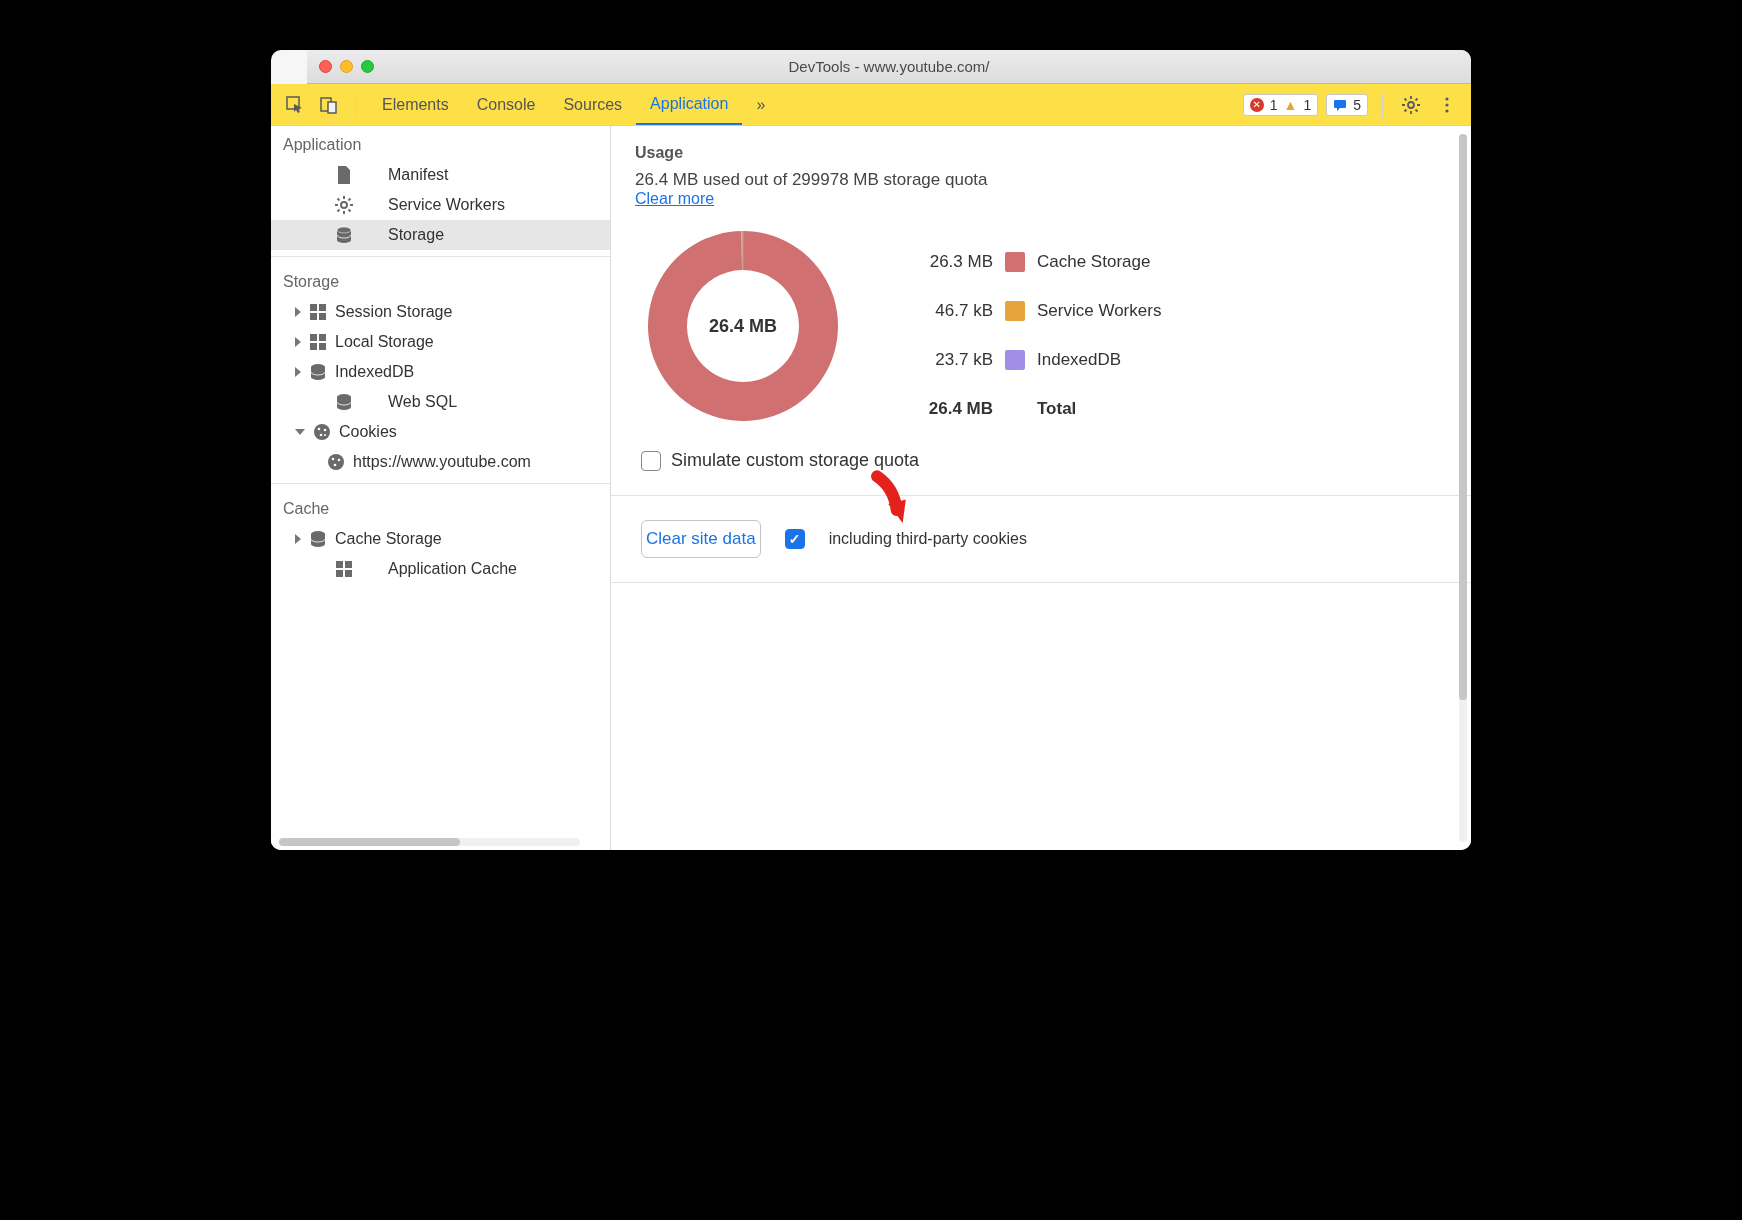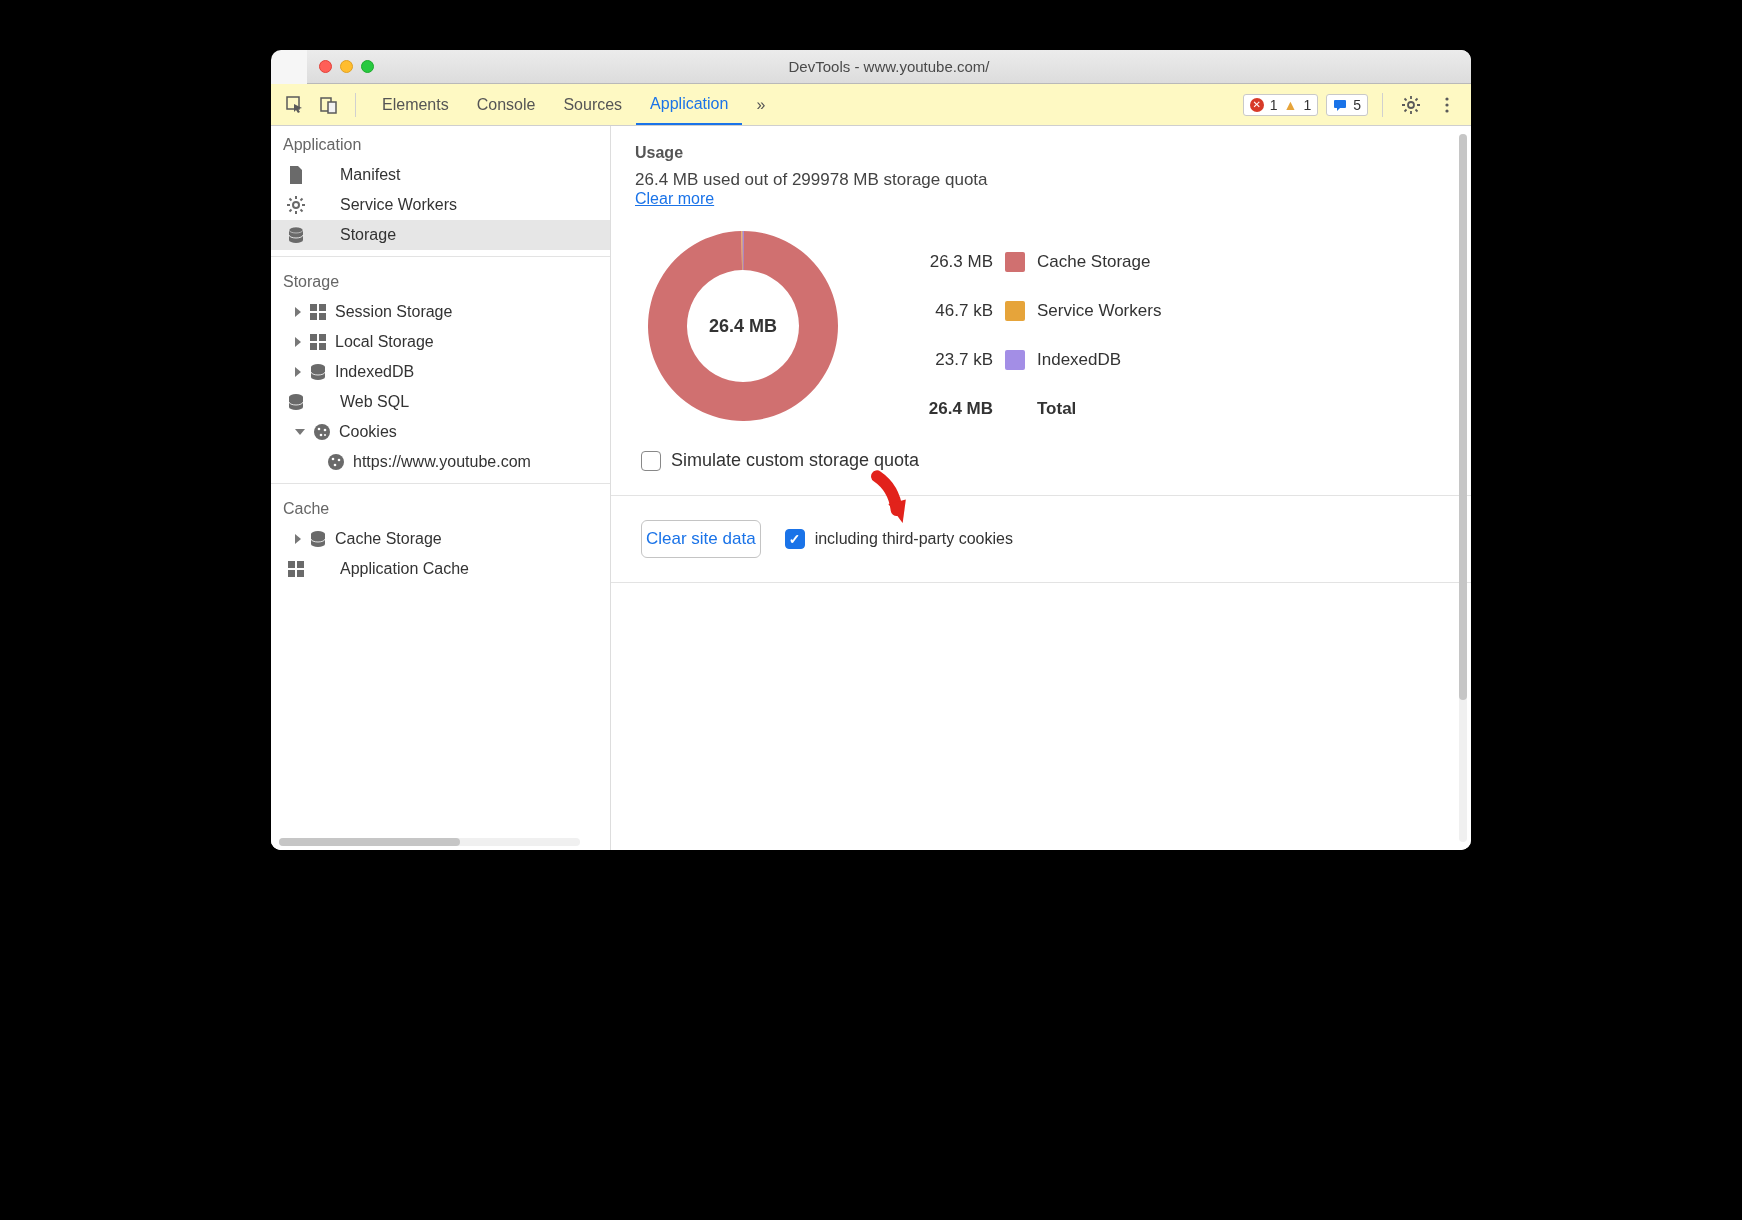--- a/index.html
+++ b/index.html
@@ -40,21 +40,21 @@
   .tl { width: 13px; height: 13px; border-radius: 50%; }
   .tl.red { background: #ff5f57; border: 1px solid #e14138; }
   .tl.yel { background: #ffbd2e; border: 1px solid #dfa023; }
   .tl.grn { background: #28c940; border: 1px solid #1dab2c; }
   .titletext {
     position: absolute; left: 0; right: 0; text-align: center;
     font-size: 15px; color: #4a4a4a; pointer-events: none;
   }
   .toolbar {
     height: 42px;
-    background: #fef9c3;
+    background: #fde047;
     border-bottom: 1px solid #cfcfcf;
     display: flex;
     align-items: center;
     padding: 0 10px;
     gap: 6px;
   }
   .tb-icon {
     width: 28px; height: 28px;
     display: flex; align-items: center; justify-content: center;
     color: #5a5a5a;
@@ -92,21 +92,21 @@
     color: #666;
     font-size: 16px;
   }
   .tree-item {
     padding: 6px 8px 6px 24px;
     display: flex; align-items: center; gap: 8px;
     cursor: pointer;
     white-space: nowrap;
     overflow: hidden;
   }
-  .tree-item.indent2 { padding-left: 16px; gap: 35px; }
+  .tree-item.indent2 { padding-left: 64px; gap: 35px; }
   .tree-item.indent3 { padding-left: 56px; }
   .tree-item.selected { background: #e6e6e6; }
   .expander {
     width: 0; height: 0;
     border-top: 5px solid transparent;
     border-bottom: 5px solid transparent;
     border-left: 6px solid #777;
     flex: none;
   }
   .expander.open {
@@ -443,21 +443,21 @@
       <div class="hr"></div>
 
       <div class="clear-row">
         <div class="arrow-annot">
           <svg width="60" height="60" viewBox="0 0 60 60">
               <path d="M10 10 Q 30 15 40 35" stroke="#e2221b" stroke-width="12" fill="none" stroke-linecap="round"></path>
               <path d="M30 32 L50 45 L45 22 Z" fill="#e2221b"></path>
             </svg>
         </div>
         <button class="btn">Clear site data</button>
-        <span style="display:flex;align-items:center;gap:10px;">
+        <span style="display:flex;align-items:center;gap:24px;">
           <span class="cb checked" id="cb-tp"></span>
           <span>including third-party cookies</span>
         </span>
       </div>
 
       <div class="hr"></div>
 
       <div class="main-vscroll">
           <div class="thumb"></div>
         </div>

